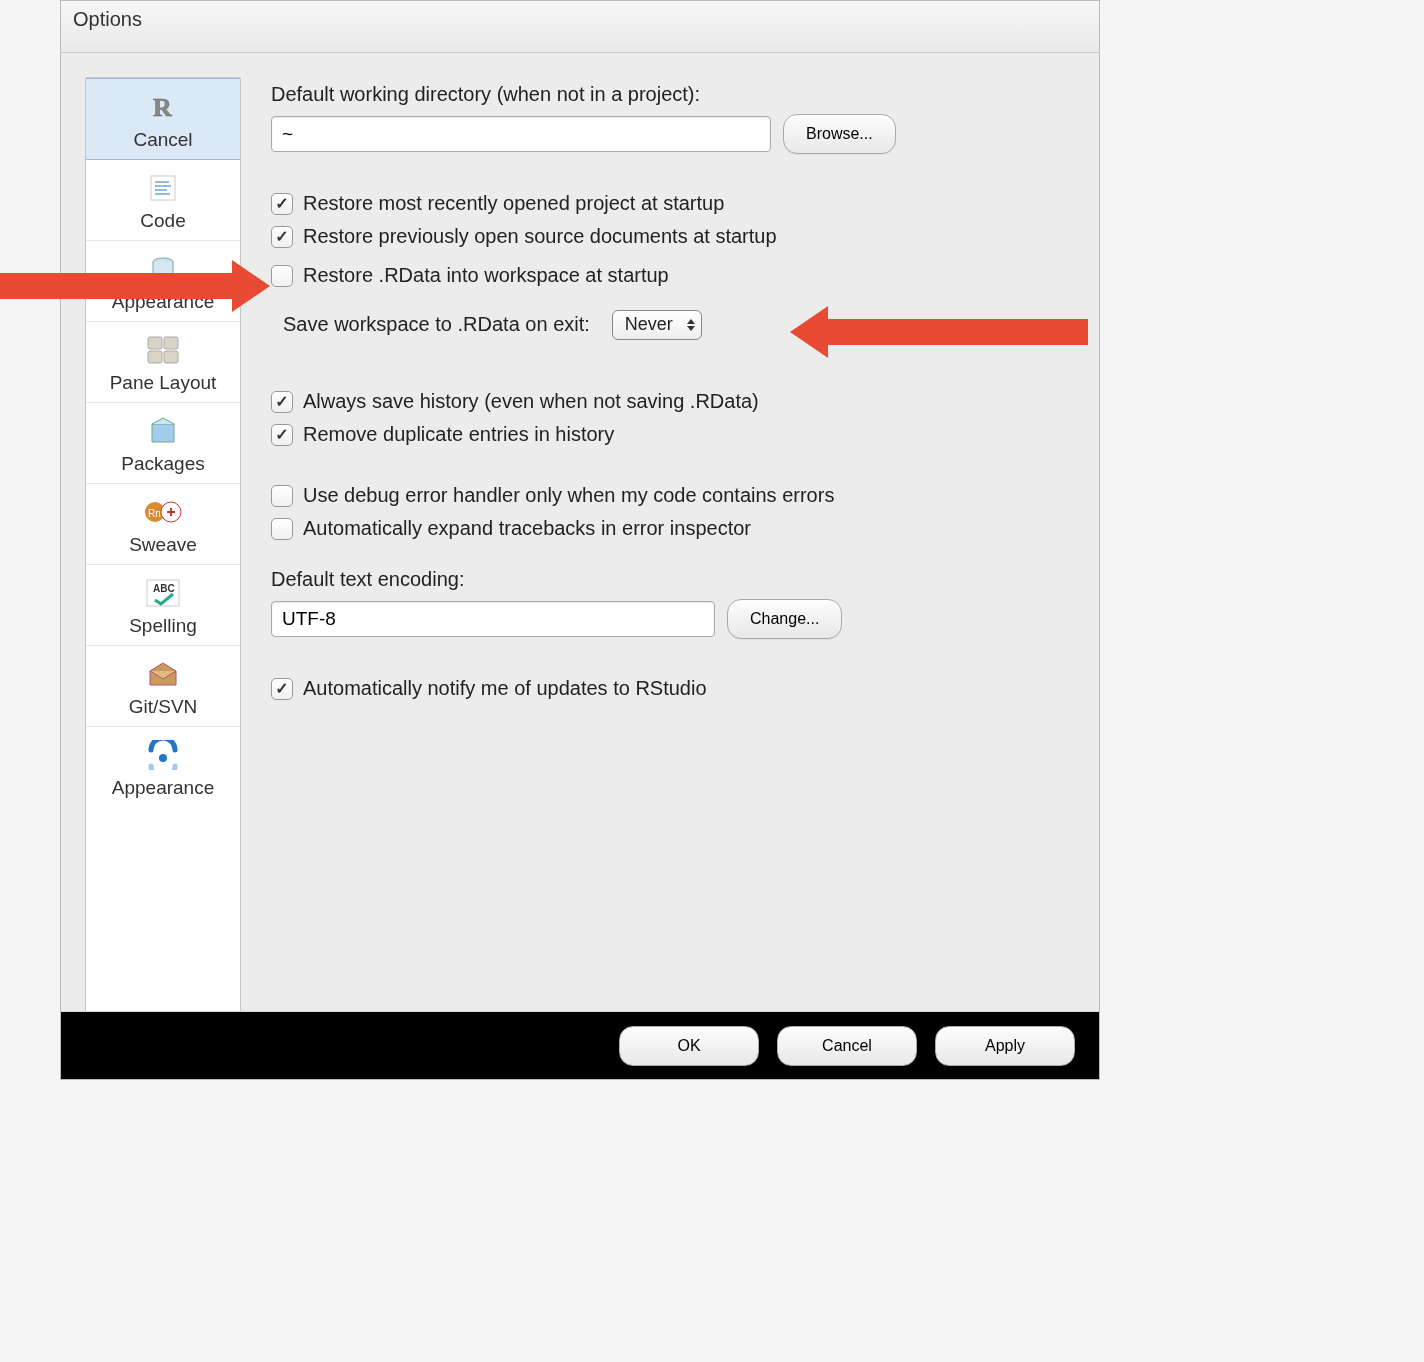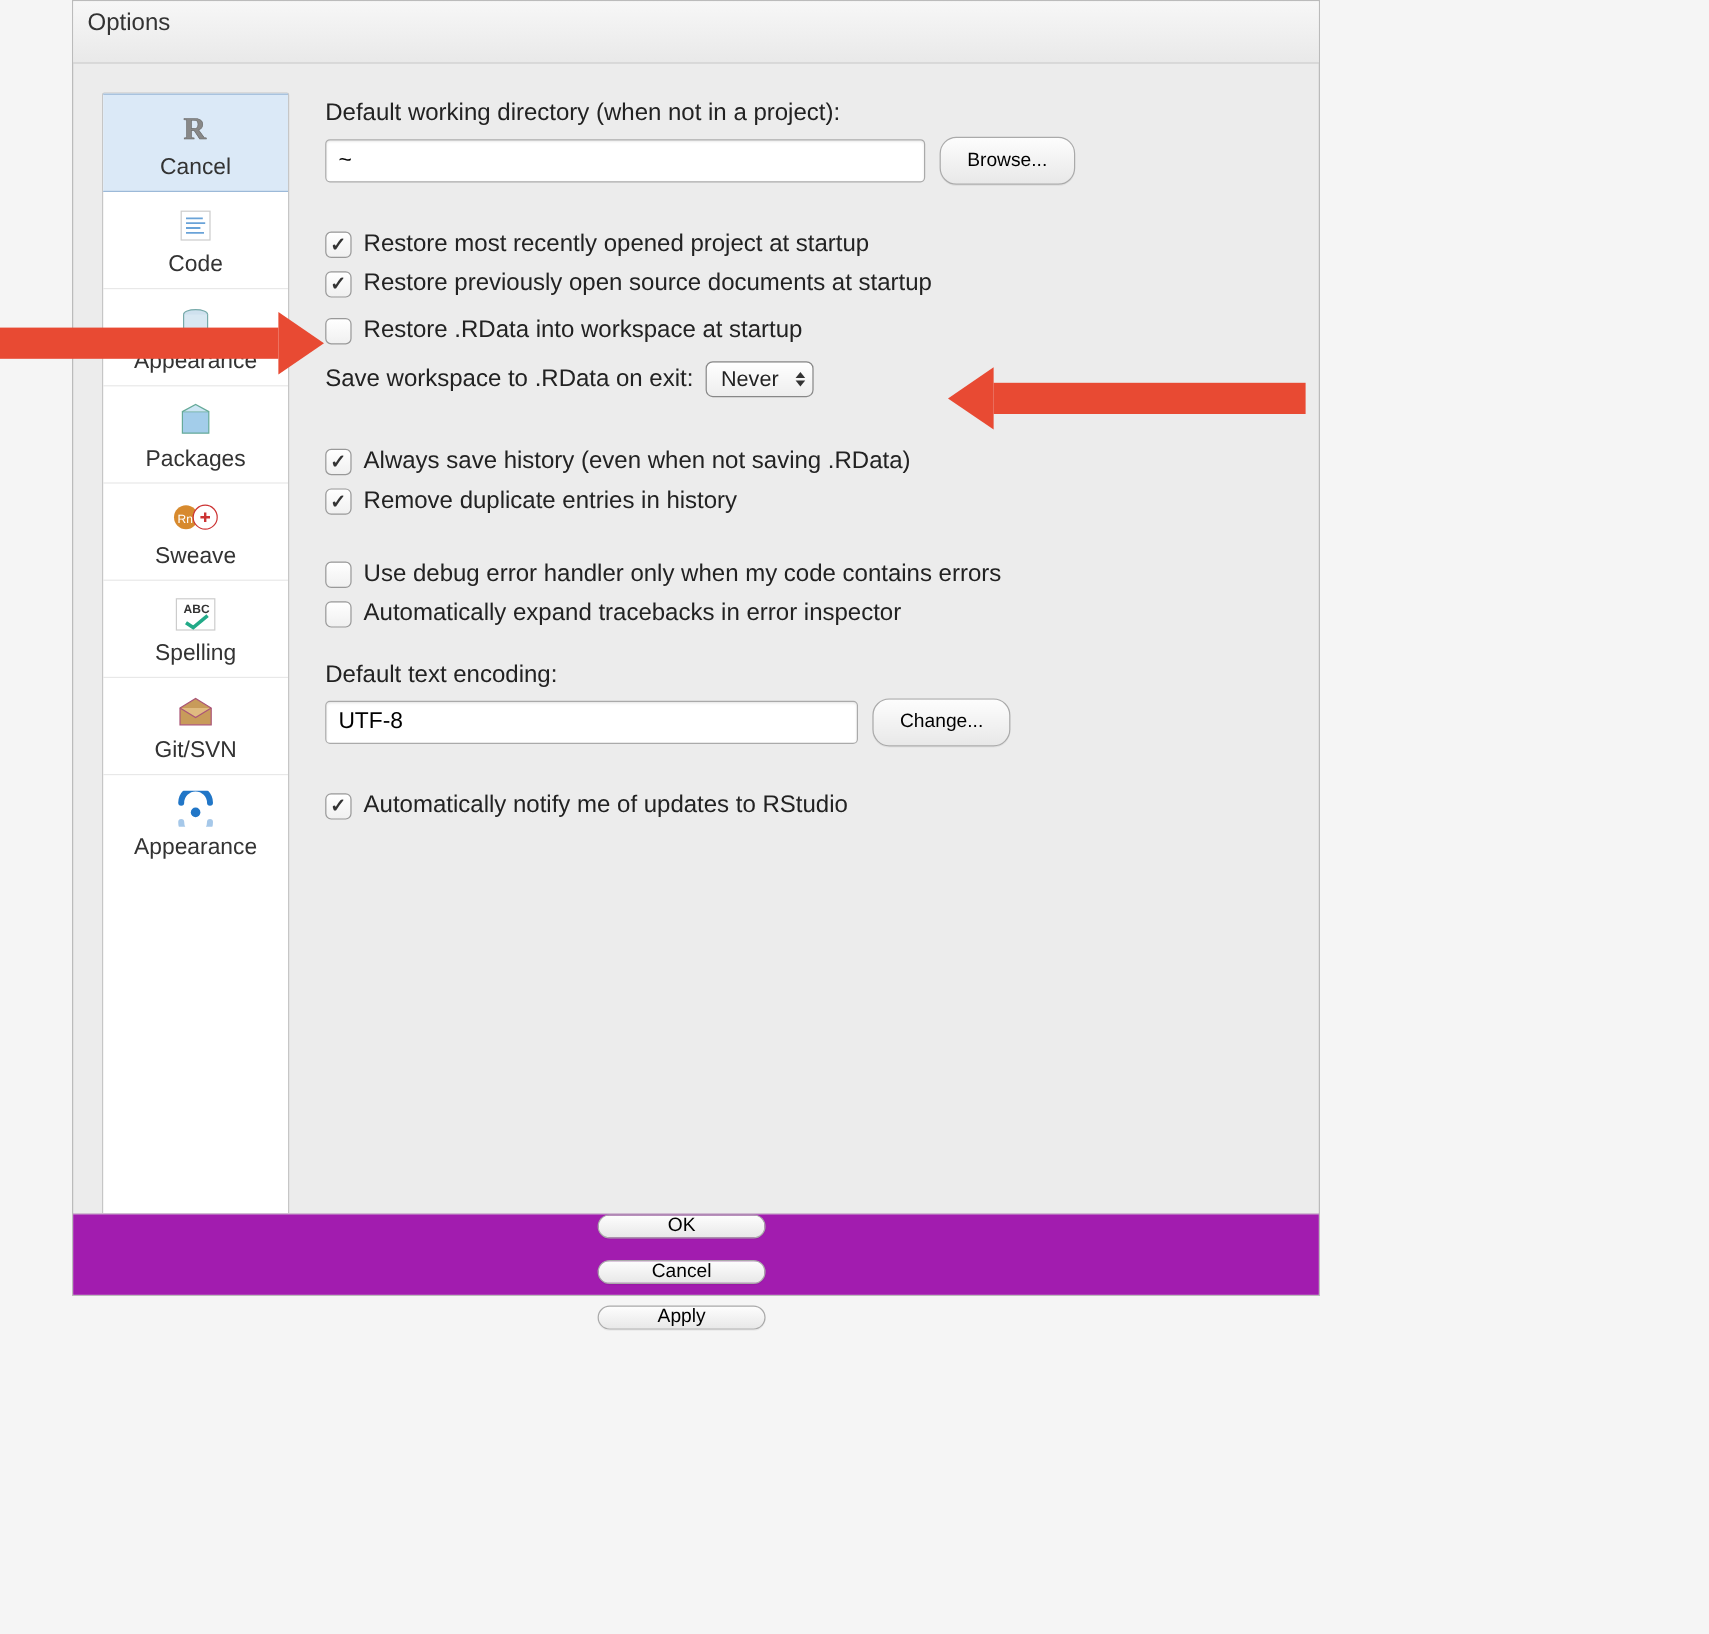--- a/index.html
+++ b/index.html
@@ -180,26 +180,26 @@
   .caret .up { border-bottom: 5px solid #333; }
   .caret .down { border-top: 5px solid #333; }
   .gap { height: 18px; }
   .footer {
     position: absolute;
     bottom: 0;
     left: 0;
     right: 0;
     height: 68px;
     display: flex;
+    justify-content: flex-end;
     align-items: center;
     gap: 18px;
     padding-right: 24px;
     border-top: 1px solid #d8d8d8;
-    background: #a21caf;
-    flex-direction: column;
+    background: #000000;
   }
   .footer .btn { width: 140px; }
   
   .arrow {
     position: absolute;
     pointer-events: none;
   }
   .arrow-shaft {
     background: #e84a33;
     height: 26px;
@@ -265,20 +265,31 @@
           <svg width="34" height="34" viewBox="0 0 34 34">
             <ellipse cx="17" cy="10" rx="10" ry="4" fill="#cfe1ee" stroke="#7aa"></ellipse>
             <path d="M7 10 L7 24 A10 4 0 0 0 27 24 L27 10" fill="#d8e8f2" stroke="#7aa"></path>
           </svg>
         </span>
         <span class="label">Appearance</span>
       </div>
       <div class="side-item">
         <span class="icon">
           <svg width="34" height="30" viewBox="0 0 34 30">
+            <rect x="2" y="2" width="14" height="12" rx="2" fill="#d9d4c6" stroke="#aaa"></rect>
+            <rect x="18" y="2" width="14" height="12" rx="2" fill="#d9d4c6" stroke="#aaa"></rect>
+            <rect x="2" y="16" width="14" height="12" rx="2" fill="#d9d4c6" stroke="#aaa"></rect>
+            <rect x="18" y="16" width="14" height="12" rx="2" fill="#d9d4c6" stroke="#aaa"></rect>
+          </svg>
+        </span>
+        <span class="label">Pane Layout</span>
+      </div>
+      <div class="side-item">
+        <span class="icon">
+          <svg width="34" height="30" viewBox="0 0 34 30">
             <path d="M6 8 L28 8 L28 26 L6 26 Z" fill="#a3cdea" stroke="#6a9"></path>
             <path d="M6 8 L17 2 L28 8" fill="#cde6f4" stroke="#6a9"></path>
           </svg>
         </span>
         <span class="label">Packages</span>
       </div>
       <div class="side-item">
         <span class="icon">
           <svg width="40" height="26" viewBox="0 0 40 26">
             <circle cx="12" cy="13" r="10" fill="#d78a2e"></circle>
@@ -336,21 +347,21 @@
       <div class="chk-row">
         <span class="checkbox checked"></span>
         <span class="chk-label">Restore previously open source documents at startup</span>
       </div>
       <div class="chk-row" style="margin-top:16px;">
         <span class="checkbox"></span>
         <span class="chk-label">Restore .RData into workspace at startup</span>
       </div>
 
       <div class="select-row">
-        <span class="field-label" style="margin:0">Save workspace to .RData on exit:</span>
+        <span class="field-label" style="margin:12px">Save workspace to .RData on exit:</span>
         <span class="select">
           <span>Never</span>
           <span class="caret">
               <span class="up"></span>
               <span class="down"></span>
             </span>
         </span>
       </div>
 
       <div class="gap"></div>

